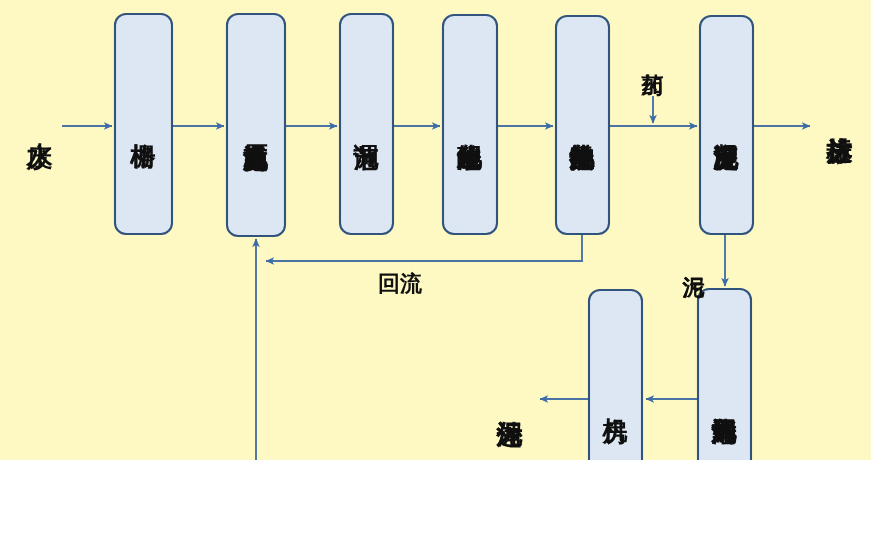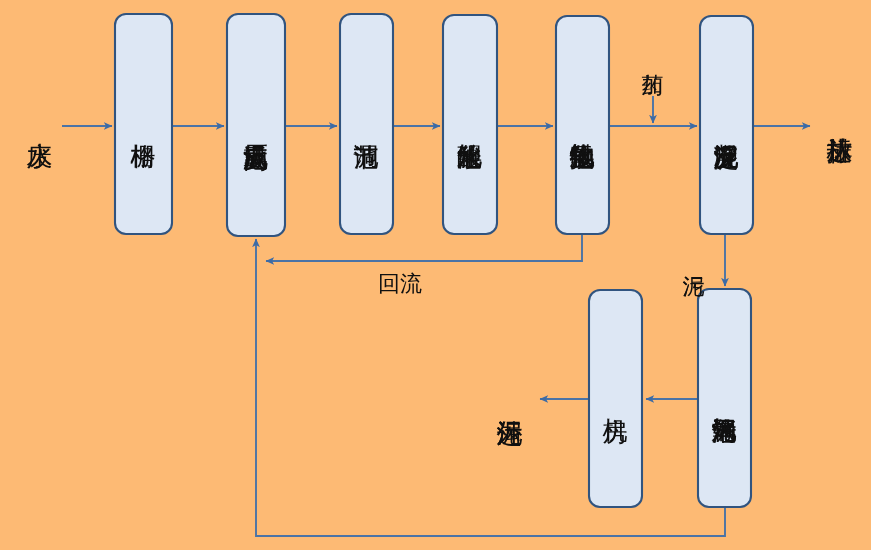--- a/index.html
+++ b/index.html
@@ -6,23 +6,24 @@
     margin: 0;
     padding: 0;
     background: #ffffff;
   }
   body {
     font-family: "Liberation Sans", "DejaVu Sans", sans-serif;
   }
   #diagram-root {
     position: relative;
     width: 871px;
-    height: 550px;
-    background: #fdba74;
+    height: 460px;
+    background: #fef9c3;
     overflow: hidden;
+    font-weight: bold;
   }
   svg#flow-svg {
     position: absolute;
     left: 0;
     top: 0;
     width: 871px;
     height: 550px;
     display: block;
   }
   .node-box {

